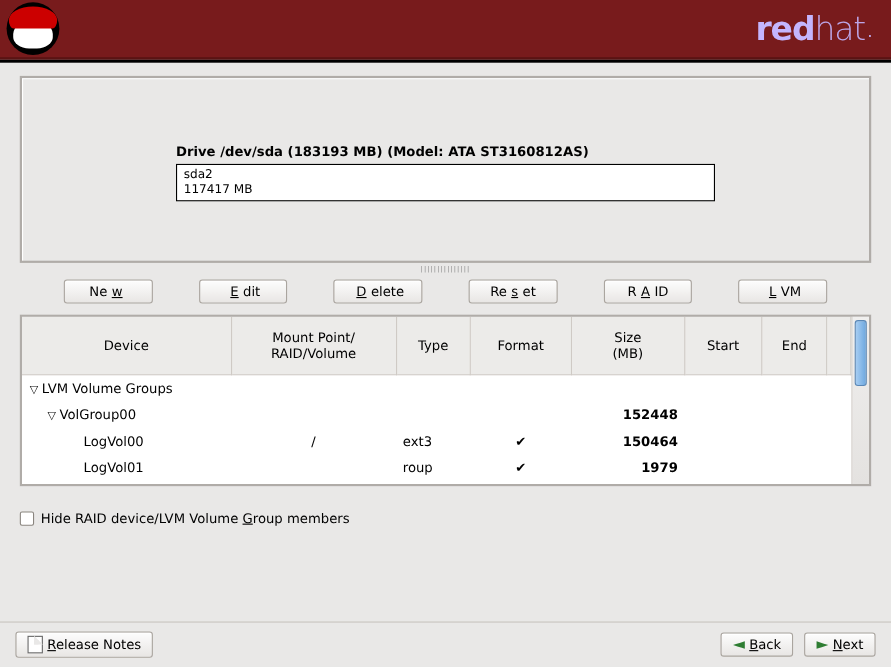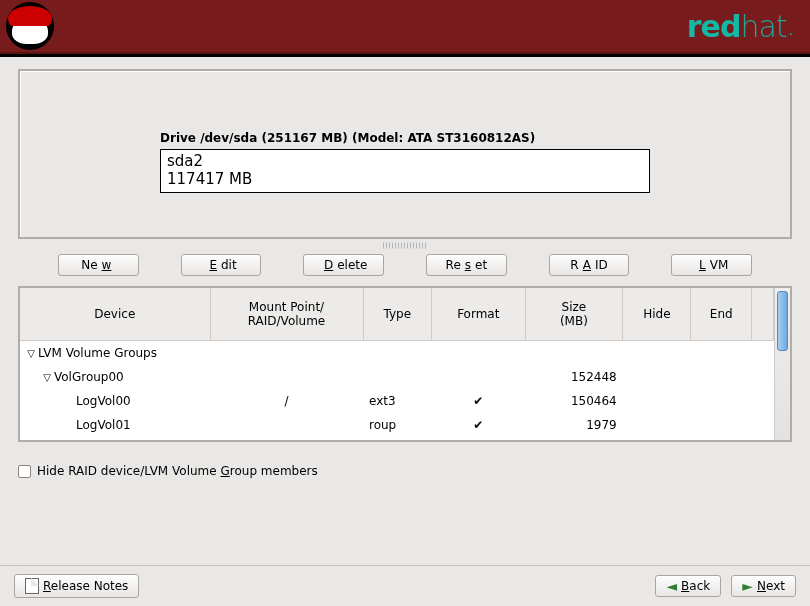--- a/index.html
+++ b/index.html
@@ -41,21 +41,21 @@
   .shadowman .hat {
     position: absolute;
     left: 2px; top: 4px;
     width: 44px; height: 20px;
     background: #cc0000;
     border-radius: 50% 50% 10% 10% / 60% 60% 40% 40%;
   }
   .brandword {
     margin-left: auto;
     margin-right: 18px;
-    color: #14b8a6;
+    color: #c4b5fd;
     font-size: 30px;
     letter-spacing: -1px;
   }
   .brandword .bold { font-weight: 700; }
   .brandword .light { font-weight: 300; opacity: .9; }
   .brandword .dot { font-size: 14px; position: relative; top:-2px; margin-left:2px;}
   .header-underline { height: 3px; background:#000; }
 
   .content {
     padding: 12px 18px 0 18px;
@@ -74,21 +74,21 @@
     margin-bottom: 4px;
   }
   .drive-table {
     border: 1px solid #000;
     background: #fff;
     display: flex;
   }
   .drive-cell {
     flex: 1;
     padding: 2px 6px 4px 6px;
-    font-size: 15px;
+    font-size: 11px;
     line-height: 1.2;
   }
 
   .sash { text-align:center; font-size:6px; color:#888; letter-spacing:1px; margin:2px 0; user-select:none;}
 
   .button-row {
     display: flex;
     gap: 42px;
     justify-content: space-between;
     margin: 6px 0 10px 0;
@@ -190,40 +190,40 @@
     position:relative;
   }
   .icon-doc:before{
     content:""; position:absolute; right:-1px; top:-1px;
     border:4px solid transparent; border-left-color:#e9e8e7; border-bottom-color:#e9e8e7;
   }
   .arrow { font-size:14px; line-height:1; }
   .arrow.left::before{content:"◄"; color:#2e7d32;}
   .arrow.right::before{content:"►"; color:#2e7d32;}
 
-  .num { text-align: right; }
+  .num { text-align: right; font-weight: bold; }
 </style>
 </head>
 <body>
 
 <div class="header">
   <div class="shadowman">
     <div class="face"></div>
       <div class="hat"></div>
   </div>
   <div class="brandword">
     <span class="bold">red</span><span class="light">hat</span><span class="dot">.</span>
   </div>
 </div>
 <div class="header-underline"></div>
 
 <div class="content">
 
   <div class="drive-panel">
-    <div class="drive-title">Drive /dev/sda (251167 MB) (Model: ATA ST3160812AS)</div>
+    <div class="drive-title">Drive /dev/sda (183193 MB) (Model: ATA ST3160812AS)</div>
     <div class="drive-table">
       <div class="drive-cell">
         <div>sda2</div>
         <div>117417 MB</div>
       </div>
     </div>
   </div>
 
   <div class="sash">|||||||||||||||</div>
 
@@ -265,21 +265,21 @@
     <table class="dev">
       <thead>
         <tr>
           <th class="device-col">Device</th>
           <th style="white-space:pre-line">Mount Point/
 RAID/Volume</th>
           <th>Type</th>
           <th>Format</th>
           <th style="white-space:pre-line">Size
 (MB)</th>
-          <th>Hide</th>
+          <th>Start</th>
           <th>End</th>
           <th style="width:auto"></th>
         </tr>
       </thead>
       <tbody>
         <tr>
           <td colspan="8"><span class="expander">▽</span><span>LVM Volume Groups</span></td>
         </tr>
         <tr>
           <td class="indent1"><span class="expander">▽</span><span>VolGroup00</span></td>

